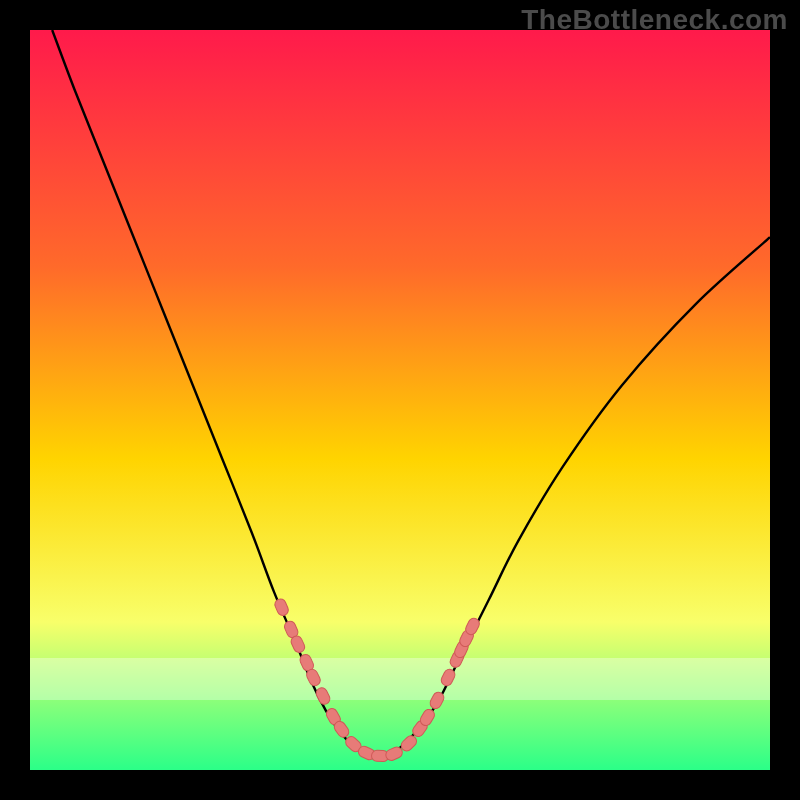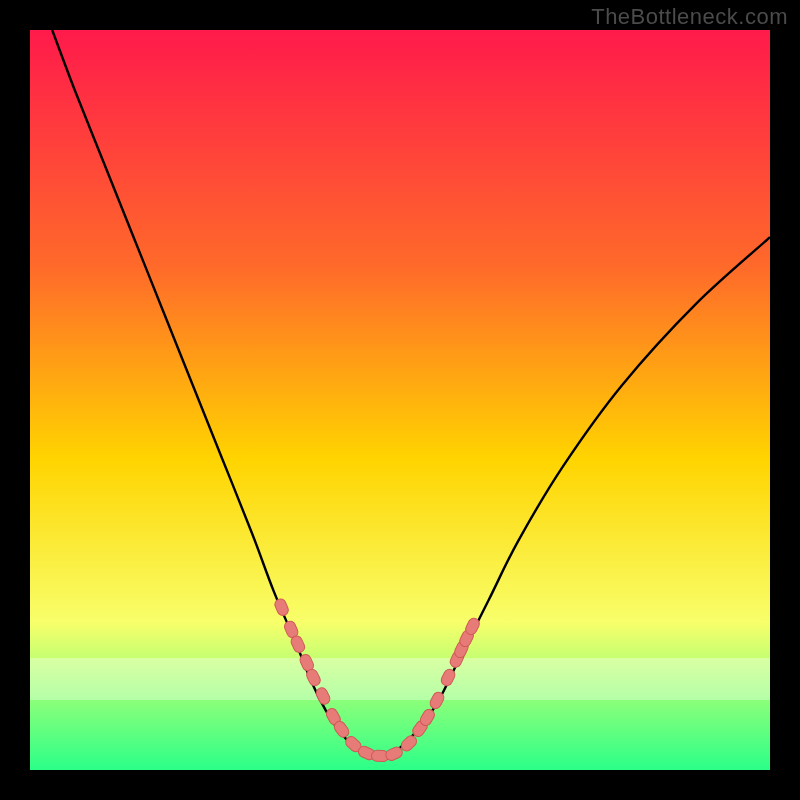--- a/index.html
+++ b/index.html
@@ -24,22 +24,22 @@
     left: 0;
     top: 0;
     width: 740px;
     height: 740px;
   }
   .watermark {
     position: absolute;
     top: 4px;
     right: 12px;
     color: #4b4b4b;
-    font-size: 22px;
-    font-weight: 400;
+    font-size: 28px;
+    font-weight: 700;
     letter-spacing: 0.5px;
     user-select: none;
   }
   svg {
     display: block;
   }
 </style>
 </head>
 <body>
 

